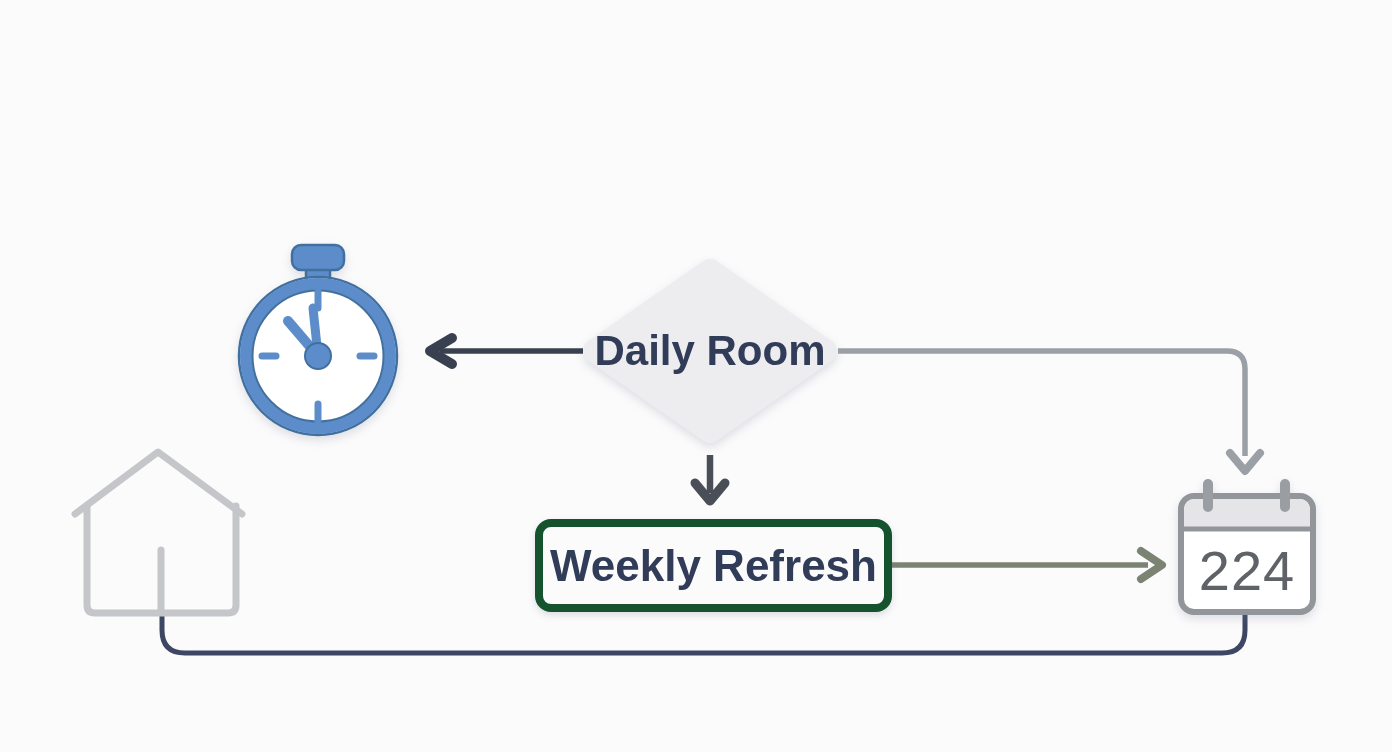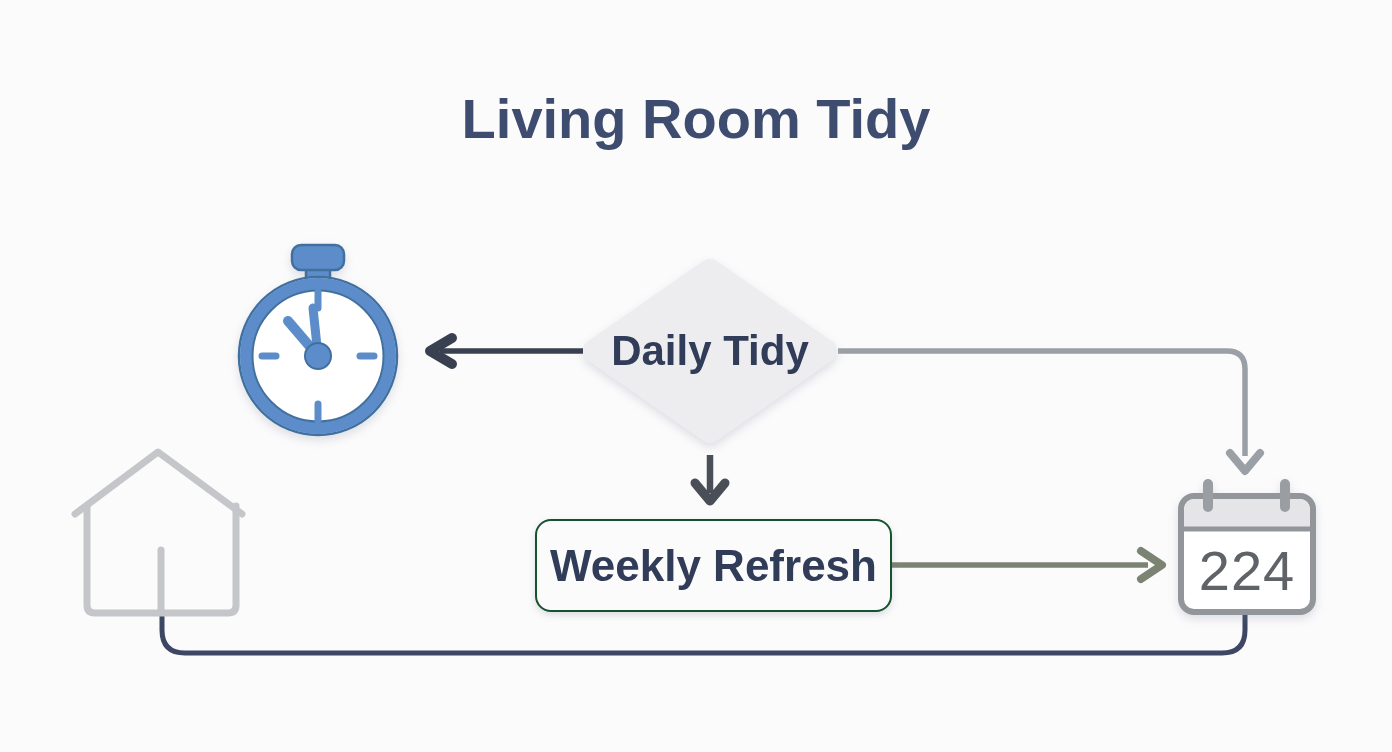--- a/index.html
+++ b/index.html
@@ -34,21 +34,21 @@
     width: 254px; height: 182px;
     display: flex; align-items: center; justify-content: center;
     font-size: 42px; font-weight: bold;
     color: #313C58;
   }
   .process-box {
     position: absolute;
     left: 535px; top: 519px;
     width: 357px; height: 93px;
     box-sizing: border-box;
-    border: 2px solid #14532d;
+    border: 8px solid #14532d;
     border-radius: 16px;
     background: #FBFBFC;
     display: flex; align-items: center; justify-content: center;
     box-shadow: 0 3px 7px rgba(110,115,130,0.22);
   }
   .process-box span {
     font-size: 44px; font-weight: bold;
     color: #313C58;
     white-space: nowrap;
   }
@@ -61,21 +61,20 @@
     color: #5F6367;
     letter-spacing: 1px;
   }
   .shadow-soft { filter: drop-shadow(0 4px 5px rgba(120,125,140,0.22)); }
 </style>
 </head>
 <body>
 
 <div class="canvas">
 
-  <h1 class="title">Living Room Tidy</h1>
 
   <svg class="svg-layer" viewBox="0 0 1392 752" xmlns="http://www.w3.org/2000/svg">
 
     <polygon class="shadow-soft" points="595,351 710,271 825,351 710,431" fill="#EDEDEF" stroke="#EDEDEF" stroke-width="24" stroke-linejoin="round"></polygon>
 
     <g stroke="#394050">
       <line x1="583" y1="351" x2="440" y2="351" stroke-width="5.5"></line>
       <path d="M 452 338 L 430 351 L 452 364" fill="none" stroke-width="10" stroke-linecap="round" stroke-linejoin="round"></path>
     </g>
 
@@ -127,21 +126,21 @@
       <rect x="1181" y="496" width="132" height="116" rx="13" fill="#FFFFFF" stroke="#92969B" stroke-width="6"></rect>
       <path d="M 1184 527 V 511 Q 1184 499 1196 499 H 1298 Q 1310 499 1310 511 V 527 Z" fill="#E5E5E7"></path>
       <line x1="1182" y1="529" x2="1312" y2="529" stroke="#92969B" stroke-width="5"></line>
       <g stroke="#9A9EA2" stroke-width="10" stroke-linecap="round">
         <line x1="1208" y1="484" x2="1208" y2="507"></line>
         <line x1="1285" y1="484" x2="1285" y2="507"></line>
       </g>
     </g>
   </svg>
 
-  <div class="diamond-label">Daily Tidy</div>
+  <div class="diamond-label">Daily Room</div>
 
   <div class="process-box">
     <span>Weekly Refresh</span>
   </div>
 
   <div class="calendar-value">224</div>
 
 </div>
 
 </body></html>

